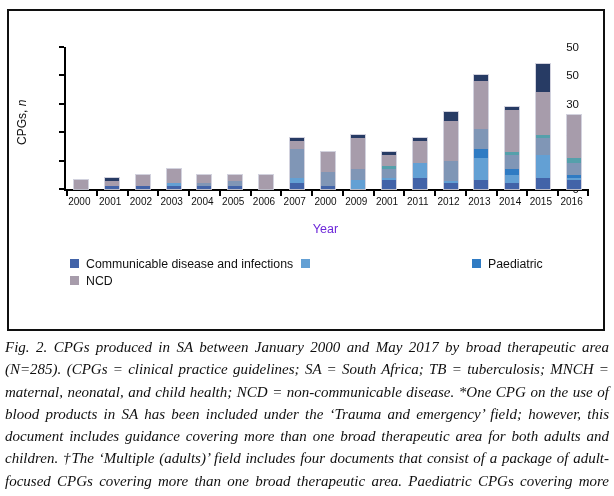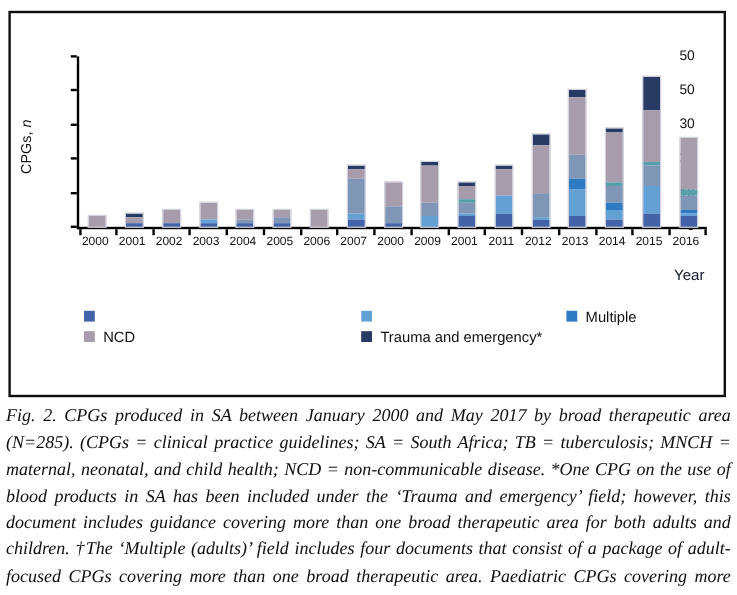--- a/index.html
+++ b/index.html
@@ -14,21 +14,21 @@
   .xtick-mark{position:absolute;bottom:-7px;width:2px;height:5px;background:#000;}
 
   #bars{position:absolute;left:0;top:0;width:100%;height:100%;display:flex;align-items:flex-end;}
   .bar-slot{flex:1 1 0;display:flex;justify-content:center;align-items:flex-end;height:100%;}
   .bar{display:flex;flex-direction:column-reverse;width:14px;outline:1px solid rgba(205,205,218,0.9);}
   .seg{width:100%;}
 
   #xlabels{position:absolute;left:55px;top:185px;width:523px;display:flex;}
   .xlabel{flex:1 1 0;text-align:center;font-size:10px;color:#111;}
 
-  .xaxis-title{position:absolute;left:55px;top:211px;width:523px;text-align:right;font-size:12.5px;color:#0f172a;}
+  .xaxis-title{position:absolute;left:55px;top:211px;width:523px;text-align:center;font-size:12.5px;color:#6d28d9;}
 
   .ylabel{position:absolute;left:6px;top:55px;height:112px;writing-mode:vertical-lr;transform:rotate(180deg);text-align:center;font-size:12px;color:#111;}
 
   #legend{position:absolute;left:61px;top:244px;display:grid;grid-template-columns:231px 171px auto;grid-auto-rows:17px;column-gap:0;}
   .legend-item{display:flex;align-items:center;gap:7px;font-size:12.3px;color:#111;white-space:nowrap;}
   .legend-swatch{width:9px;height:9px;flex:0 0 9px;}
   .legend-item sup{font-size:8px;line-height:0;}
 
   .caption{position:absolute;left:5px;top:336px;width:604px;font-family:"Liberation Serif",serif;font-style:italic;font-size:15px;line-height:22.3px;text-align:justify;color:#0f0f0f;}
 </style>
@@ -232,33 +232,30 @@
       <div class="xlabel">2014</div>
       <div class="xlabel">2015</div>
       <div class="xlabel">2016</div>
     </div>
 
   <div class="xaxis-title">Year</div>
 
   <div id="legend">
       <div class="legend-item">
         <span class="legend-swatch" style="background: rgb(66, 99, 168);"></span>
+        <span>Communicable disease and infections</span>
       </div>
       <div class="legend-item">
         <span class="legend-swatch" style="background: rgb(99, 160, 212);"></span>
       </div>
       <div class="legend-item">
         <span class="legend-swatch" style="background: rgb(47, 123, 195);"></span>
-        <span>Multiple</span>
+        <span>Paediatric</span>
       </div>
       <div class="legend-item">
         <span class="legend-swatch" style="background: rgb(167, 156, 171);"></span>
         <span>NCD</span>
       </div>
-      <div class="legend-item">
-        <span class="legend-swatch" style="background: rgb(39, 59, 100);"></span>
-        <span>Trauma and emergency*</span>
-      </div>
     </div>
 
 </div>
 
 <div class="caption">Fig. 2. CPGs produced in SA between January 2000 and May 2017 by broad therapeutic area (N=285). (CPGs = clinical practice guidelines; SA = South Africa; TB = tuberculosis; MNCH = maternal, neonatal, and child health; NCD = non-communicable disease. *One CPG on the use of blood products in SA has been included under the ‘Trauma and emergency’ field; however, this document includes guidance covering more than one broad therapeutic area for both adults and children. †The ‘Multiple (adults)’ field includes four documents that consist of a package of adult-focused CPGs covering more than one broad therapeutic area. Paediatric CPGs covering more than one broad therapeutic area are included under the MNCH field.)</div>
 
 </body></html>

